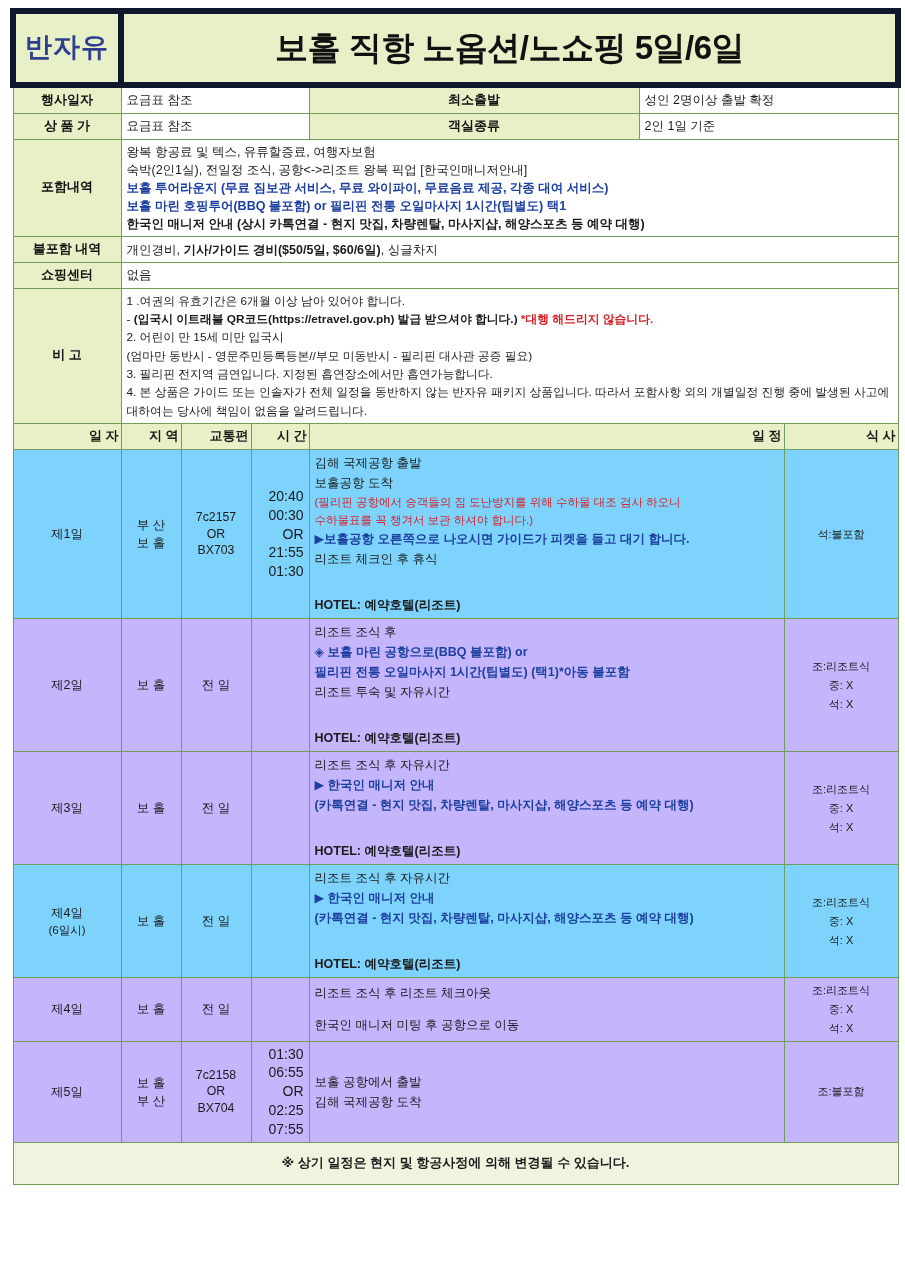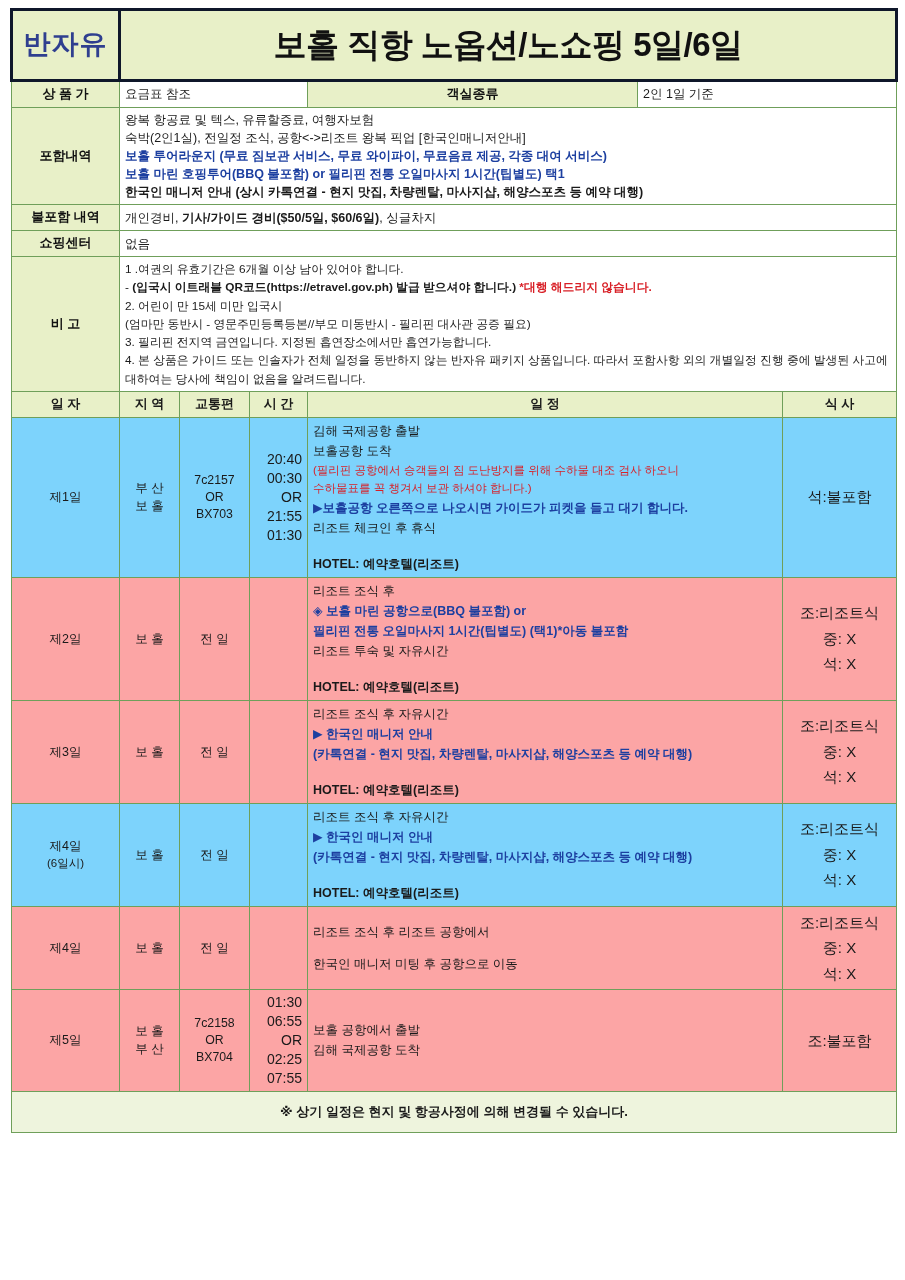--- a/index.html
+++ b/index.html
@@ -1,37 +1,37 @@
 <!DOCTYPE html>
 <html><head>
 <meta charset="utf-8">
 <style>
   html,body{margin:0;padding:0;background:#ffffff;}
   body{font-family:"Liberation Sans","DejaVu Sans",sans-serif;color:#1a1a1a;}
   .page{width:905px;min-height:1280px;box-sizing:border-box;padding:8px 10px 6px 10px;}
   table{border-collapse:collapse;width:885px;table-layout:fixed;}
   td{border:1px solid #6f9f5a;vertical-align:middle;padding:3px 5px;font-size:12.5px;line-height:1.45;}
-  .title-bar td{border:3px solid #0f172a;}
+  .title-bar td{border:6px solid #0f172a;}
   .brand{background:#e8f0c8;text-align:center;font-size:27px;font-weight:bold;color:#2f3f8f;letter-spacing:1px;padding:6px 2px;}
   .maintitle{background:#e8f0c8;text-align:center;font-size:33px;font-weight:bold;color:#111;padding:10px 2px;letter-spacing:-0.5px;}
   .lbl{background:#e8f0c8;text-align:center;font-weight:bold;font-size:13px;color:#111;}
   .val{background:#ffffff;font-size:12.5px;}
   .blue{color:#1c3fa0;font-weight:bold;}
   .red{color:#d81f26;}
   .note{font-size:11.8px;line-height:1.55;}
-  .sched-head td{background:#e8f0c8;text-align:center;font-weight:bold;font-size:13px;padding:3px 2px;}
+  .sched-head td{background:#e8f0c8;text-align:right;font-weight:bold;font-size:13px;padding:3px 2px;}
   .c{text-align:center;}
   .daycell{text-align:center;font-size:12.5px;}
   .green-row td{background:#7dd3fc;}
-  .white-row td{background:#fca5a5;}
+  .white-row td{background:#c4b5fd;}
   .itin{font-size:12.5px;line-height:1.6;}
-  .itin .hotel{font-weight:bold;margin-top:16px;display:block;}
+  .itin .hotel{font-weight:bold;margin-top:26px;display:block;}
   .small{font-size:11.5px;}
   .footer td{background:#eef4dd;text-align:center;font-size:13px;font-weight:bold;padding:11px;}
-  .meal{text-align:center;font-size:15px;line-height:1.7;}
+  .meal{text-align:center;font-size:11px;line-height:1.7;}
   .flt{text-align:center;font-size:12.3px;line-height:1.35;margin-left:25px;}
   .tm{text-align:right;font-size:14px;line-height:1.35;}
   .sub{font-size:11.5px;}
 </style>
 </head>
 <body>
 
 <div class="page">
   <table>
     <colgroup>
@@ -43,20 +43,26 @@
       <col style="width:145px">
       <col style="width:114px">
     </colgroup>
 
     <tbody>
         <tr class="title-bar">
       <td class="brand">반자유</td>
       <td class="maintitle" colspan="6">보홀 직항 노옵션/노쇼핑 5일/6일</td>
     </tr>
 
+    <tr>
+      <td class="lbl">행사일자</td>
+      <td class="val" colspan="3">요금표 참조</td>
+      <td class="lbl">최소출발</td>
+      <td class="val" colspan="2">성인 2명이상 출발 확정</td>
+    </tr>
 
     <tr>
       <td class="lbl">상 품 가</td>
       <td class="val" colspan="3">요금표 참조</td>
       <td class="lbl">객실종류</td>
       <td class="val" colspan="2">2인 1일 기준</td>
     </tr>
 
     <tr>
       <td class="lbl">포함내역</td>
@@ -191,21 +197,21 @@
         <div>석: X</div>
       </td>
     </tr>
 
     <tr class="white-row">
       <td class="daycell">제4일</td>
       <td class="c">보   홀</td>
       <td class="c">전  일</td>
       <td class="tm"></td>
       <td class="itin" colspan="2">
-        <div>리조트 조식 후 리조트 공항에서</div>
+        <div>리조트 조식 후 리조트 체크아웃</div>
         <div style="height:12px"></div>
         <div>한국인 매니저 미팅 후 공항으로 이동</div>
       </td>
       <td class="meal">
         <div>조:리조트식</div>
         <div>중: X</div>
         <div>석: X</div>
       </td>
     </tr>
 

